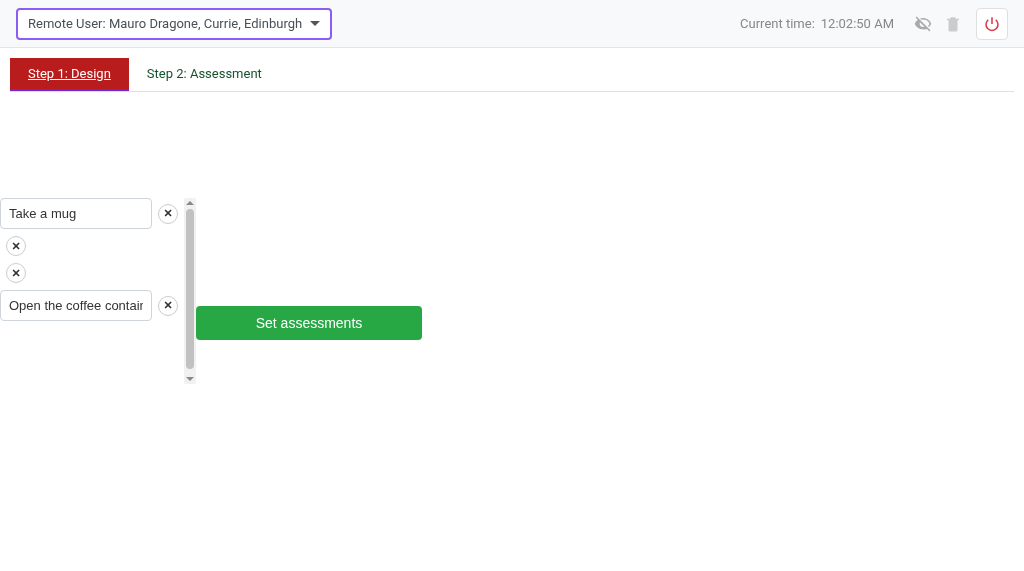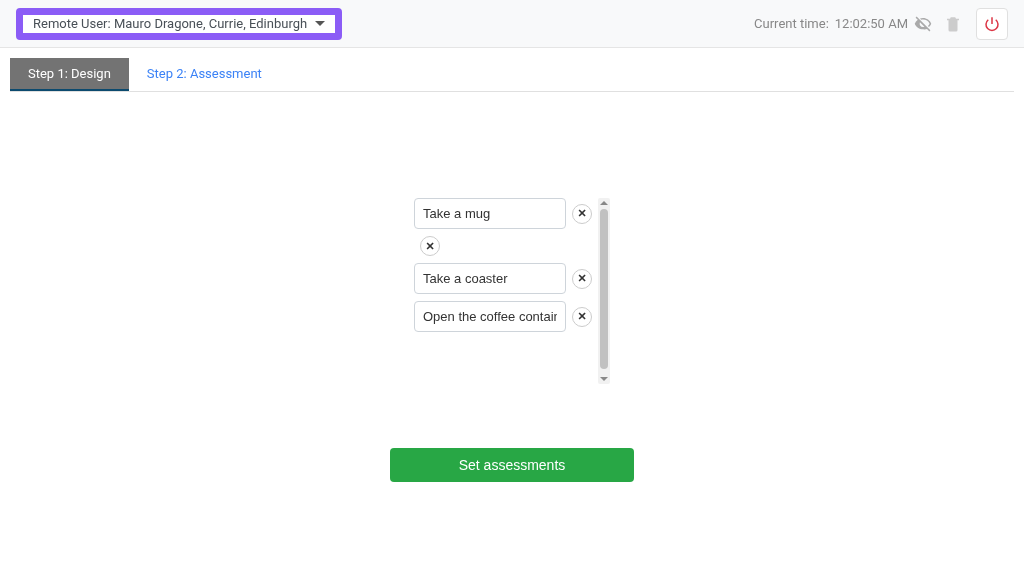--- a/index.html
+++ b/index.html
@@ -19,21 +19,21 @@
     .topbar {
       background: #f8f9fa;
       height: 48px;
       display: flex;
       align-items: center;
       padding: 0 16px;
       border-bottom: 1px solid #e5e5e5;
     }
     .user-select {
       background: #fff;
-      border: 7px solid #8b5cf6;
+      border: 2px solid #8b5cf6;
       border-radius: 4px;
       height: 32px;
       display: flex;
       align-items: center;
       padding: 0 10px;
       min-width: 290px;
       justify-content: space-between;
       cursor: pointer;
     }
     .user-select span {
@@ -52,20 +52,21 @@
       flex: 1;
     }
     .time-label {
       color: #888;
       font-size: 13px;
       margin-right: 6px;
     }
     .time-value {
       color: #888;
       font-size: 13px;
+      margin-right: 14px;
     }
     .icon-btn {
       width: 22px;
       height: 22px;
       display: inline-flex;
       align-items: center;
       justify-content: center;
       margin: 0 4px;
       cursor: pointer;
       color: #aaa;
@@ -98,34 +99,35 @@
     }
     .tabs {
       display: flex;
       align-items: stretch;
       border-bottom: 1px solid #e0e0e0;
       margin: 10px 10px 0 10px;
     }
     .tab {
       padding: 8px 18px;
       font-size: 13px;
-      color: #3b82f6;
+      color: #14532d;
       cursor: pointer;
       display: flex;
       align-items: center;
       border-bottom: 2px solid transparent;
     }
     .tab.active {
-      background: #737373;
+      background: #b91c1c;
       color: #fff;
-      border-bottom: 2px solid #0c4a6e;
+      border-bottom: 2px solid #6d28d9;
+      text-decoration: underline;
     }
     .content {
       display: flex;
-      flex-direction: column;
+      flex-direction: row;
       align-items: center;
       padding-top: 106px;
     }
     .task-panel {
       display: flex;
       align-items: flex-start;
     }
     .task-list {
       width: 178px;
     }
@@ -191,21 +193,21 @@
       position: absolute;
       left: 2px;
       top: 11px;
       width: 8px;
       height: 160px;
       background: #c1c1c1;
       border-radius: 4px;
     }
     .primary-btn {
       margin-top: 64px;
-      width: 244px;
+      width: 226px;
       height: 34px;
       background: #28a745;
       color: #fff;
       border: none;
       border-radius: 4px;
       font-size: 14px;
       cursor: pointer;
     }
   </style>
 </head>
@@ -250,21 +252,20 @@
   <div class="task-panel">
     <div class="task-list">
       <div class="task-row">
         <input class="task-input" value="Take a mug" style="">
         <span class="delete-pill">✕</span>
       </div>
       <div class="task-row">
         <span class="delete-pill">✕</span>
       </div>
       <div class="task-row">
-        <input class="task-input" value="Take a coaster" style="">
         <span class="delete-pill">✕</span>
       </div>
       <div class="task-row">
         <input class="task-input" value="Open the coffee container" style="">
         <span class="delete-pill">✕</span>
       </div>
     </div>
     <div class="scrollbar">
       <div class="scroll-arrow up"></div>
       <div class="scroll-thumb"></div>

